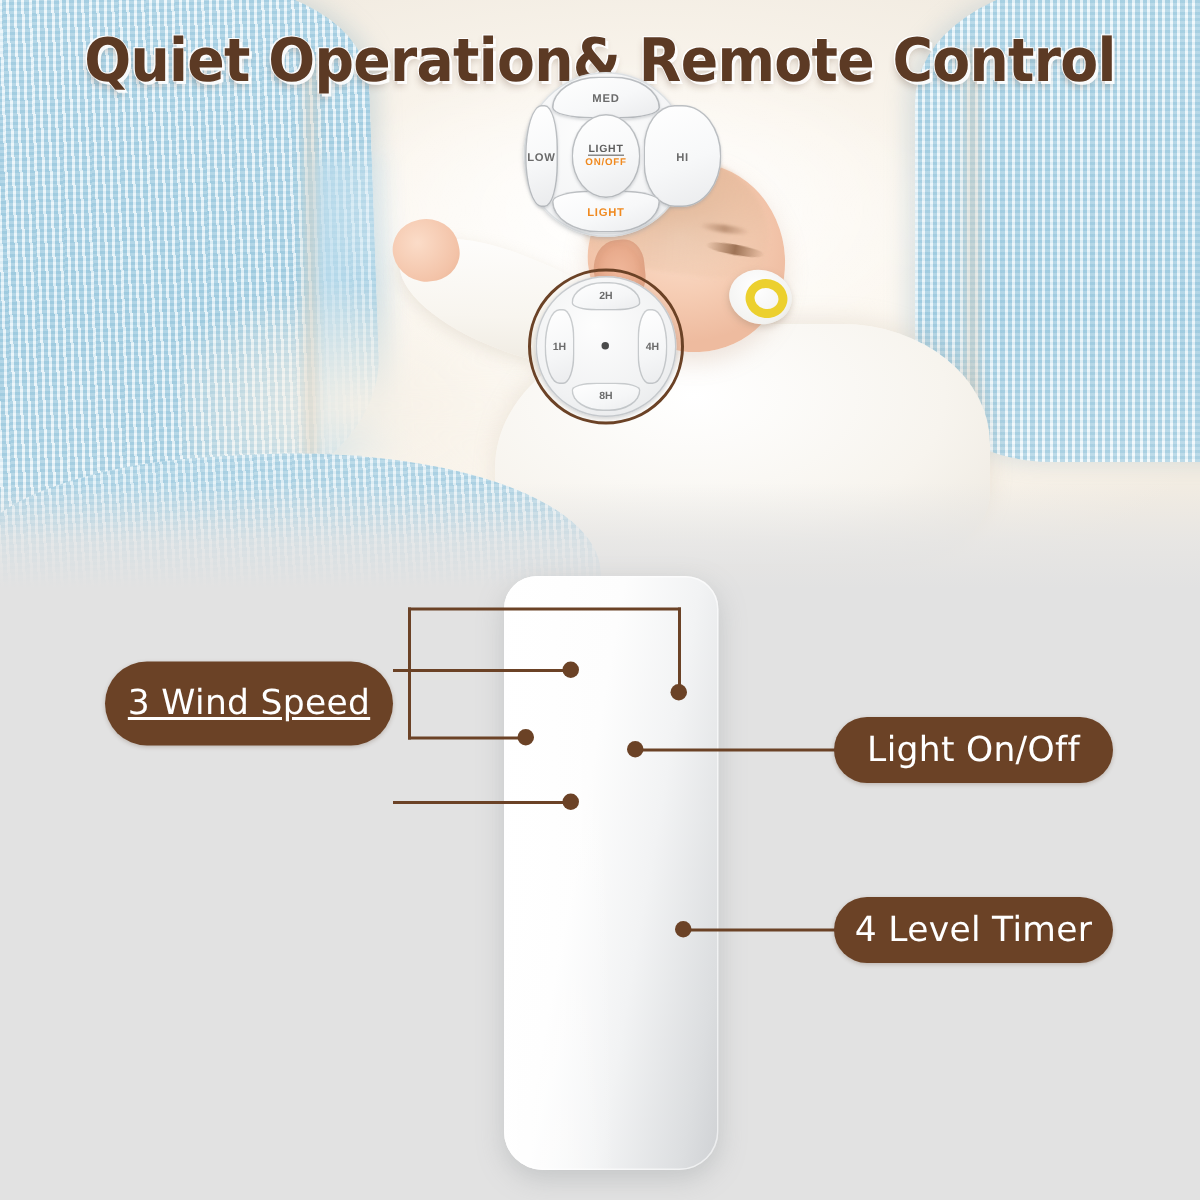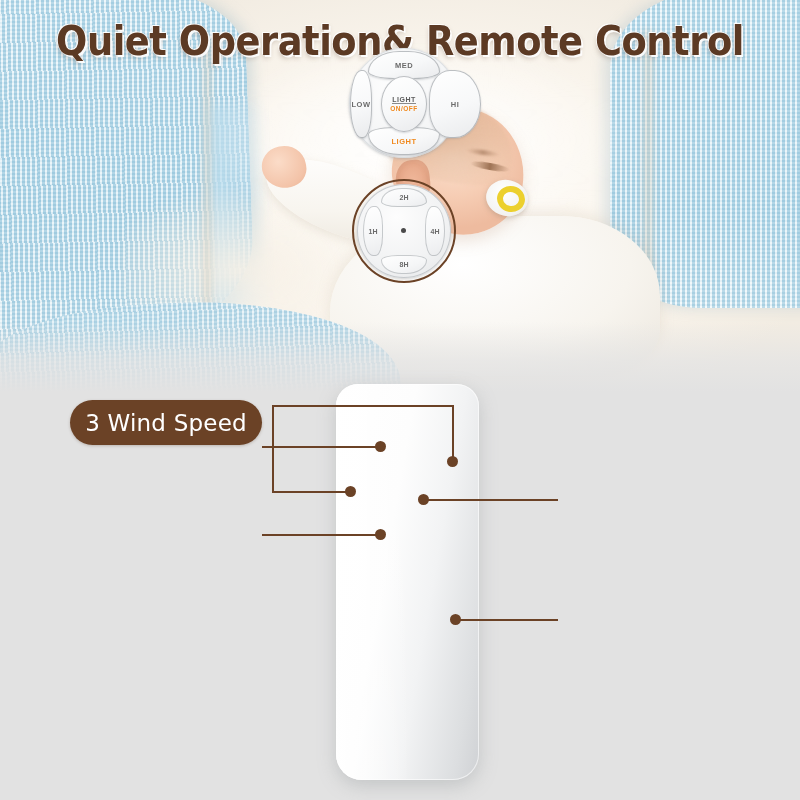--- a/index.html
+++ b/index.html
@@ -253,21 +253,21 @@
     background:#6b4226;
     border-radius:999px;
     color:#ffffff;
     display:flex; align-items:center; justify-content:center;
     font-size:23px;
     font-family:"DejaVu Sans", sans-serif;
     letter-spacing:.2px;
     box-shadow:0 1px 3px rgba(80,50,30,.25);
     white-space:nowrap;
   }
-  #pill-wind  { left:70px;  top:400px; width:192px; height:45px; }
+  #pill-wind  { left:70px;  top:441px; width:192px; height:56px;text-decoration:underline; }
   #pill-stop  { left:70px;  top:512px; width:192px; height:44px; }
   #pill-light { left:556px; top:478px; width:186px; height:44px; }
   #pill-timer { left:556px; top:598px; width:186px; height:44px; }
 
   .line { position:absolute; background:#6b4226; }
   .lh { height:2px; }
   .lv { width:2px; }
   .dot {
     position:absolute; width:11px; height:11px; border-radius:50%;
     background:#6b4226;
@@ -336,14 +336,16 @@
   <div class="line lh" style="left:262px; top:534px; width:120px;"></div>
   <div class="dot" style="left:375px; top:529px;"></div>
 
   <div class="line lh" style="left:424px; top:499px; width:134px;"></div>
   <div class="dot" style="left:418px; top:494px;"></div>
 
   <div class="line lh" style="left:456px; top:619px; width:102px;"></div>
   <div class="dot" style="left:450px; top:614px;"></div>
 
   <div class="pill" id="pill-wind">3 Wind Speed</div>
+  <div class="pill" id="pill-light">Light On/Off</div>
+  <div class="pill" id="pill-timer">4 Level Timer</div>
 
 </div>
 
 </body></html>

